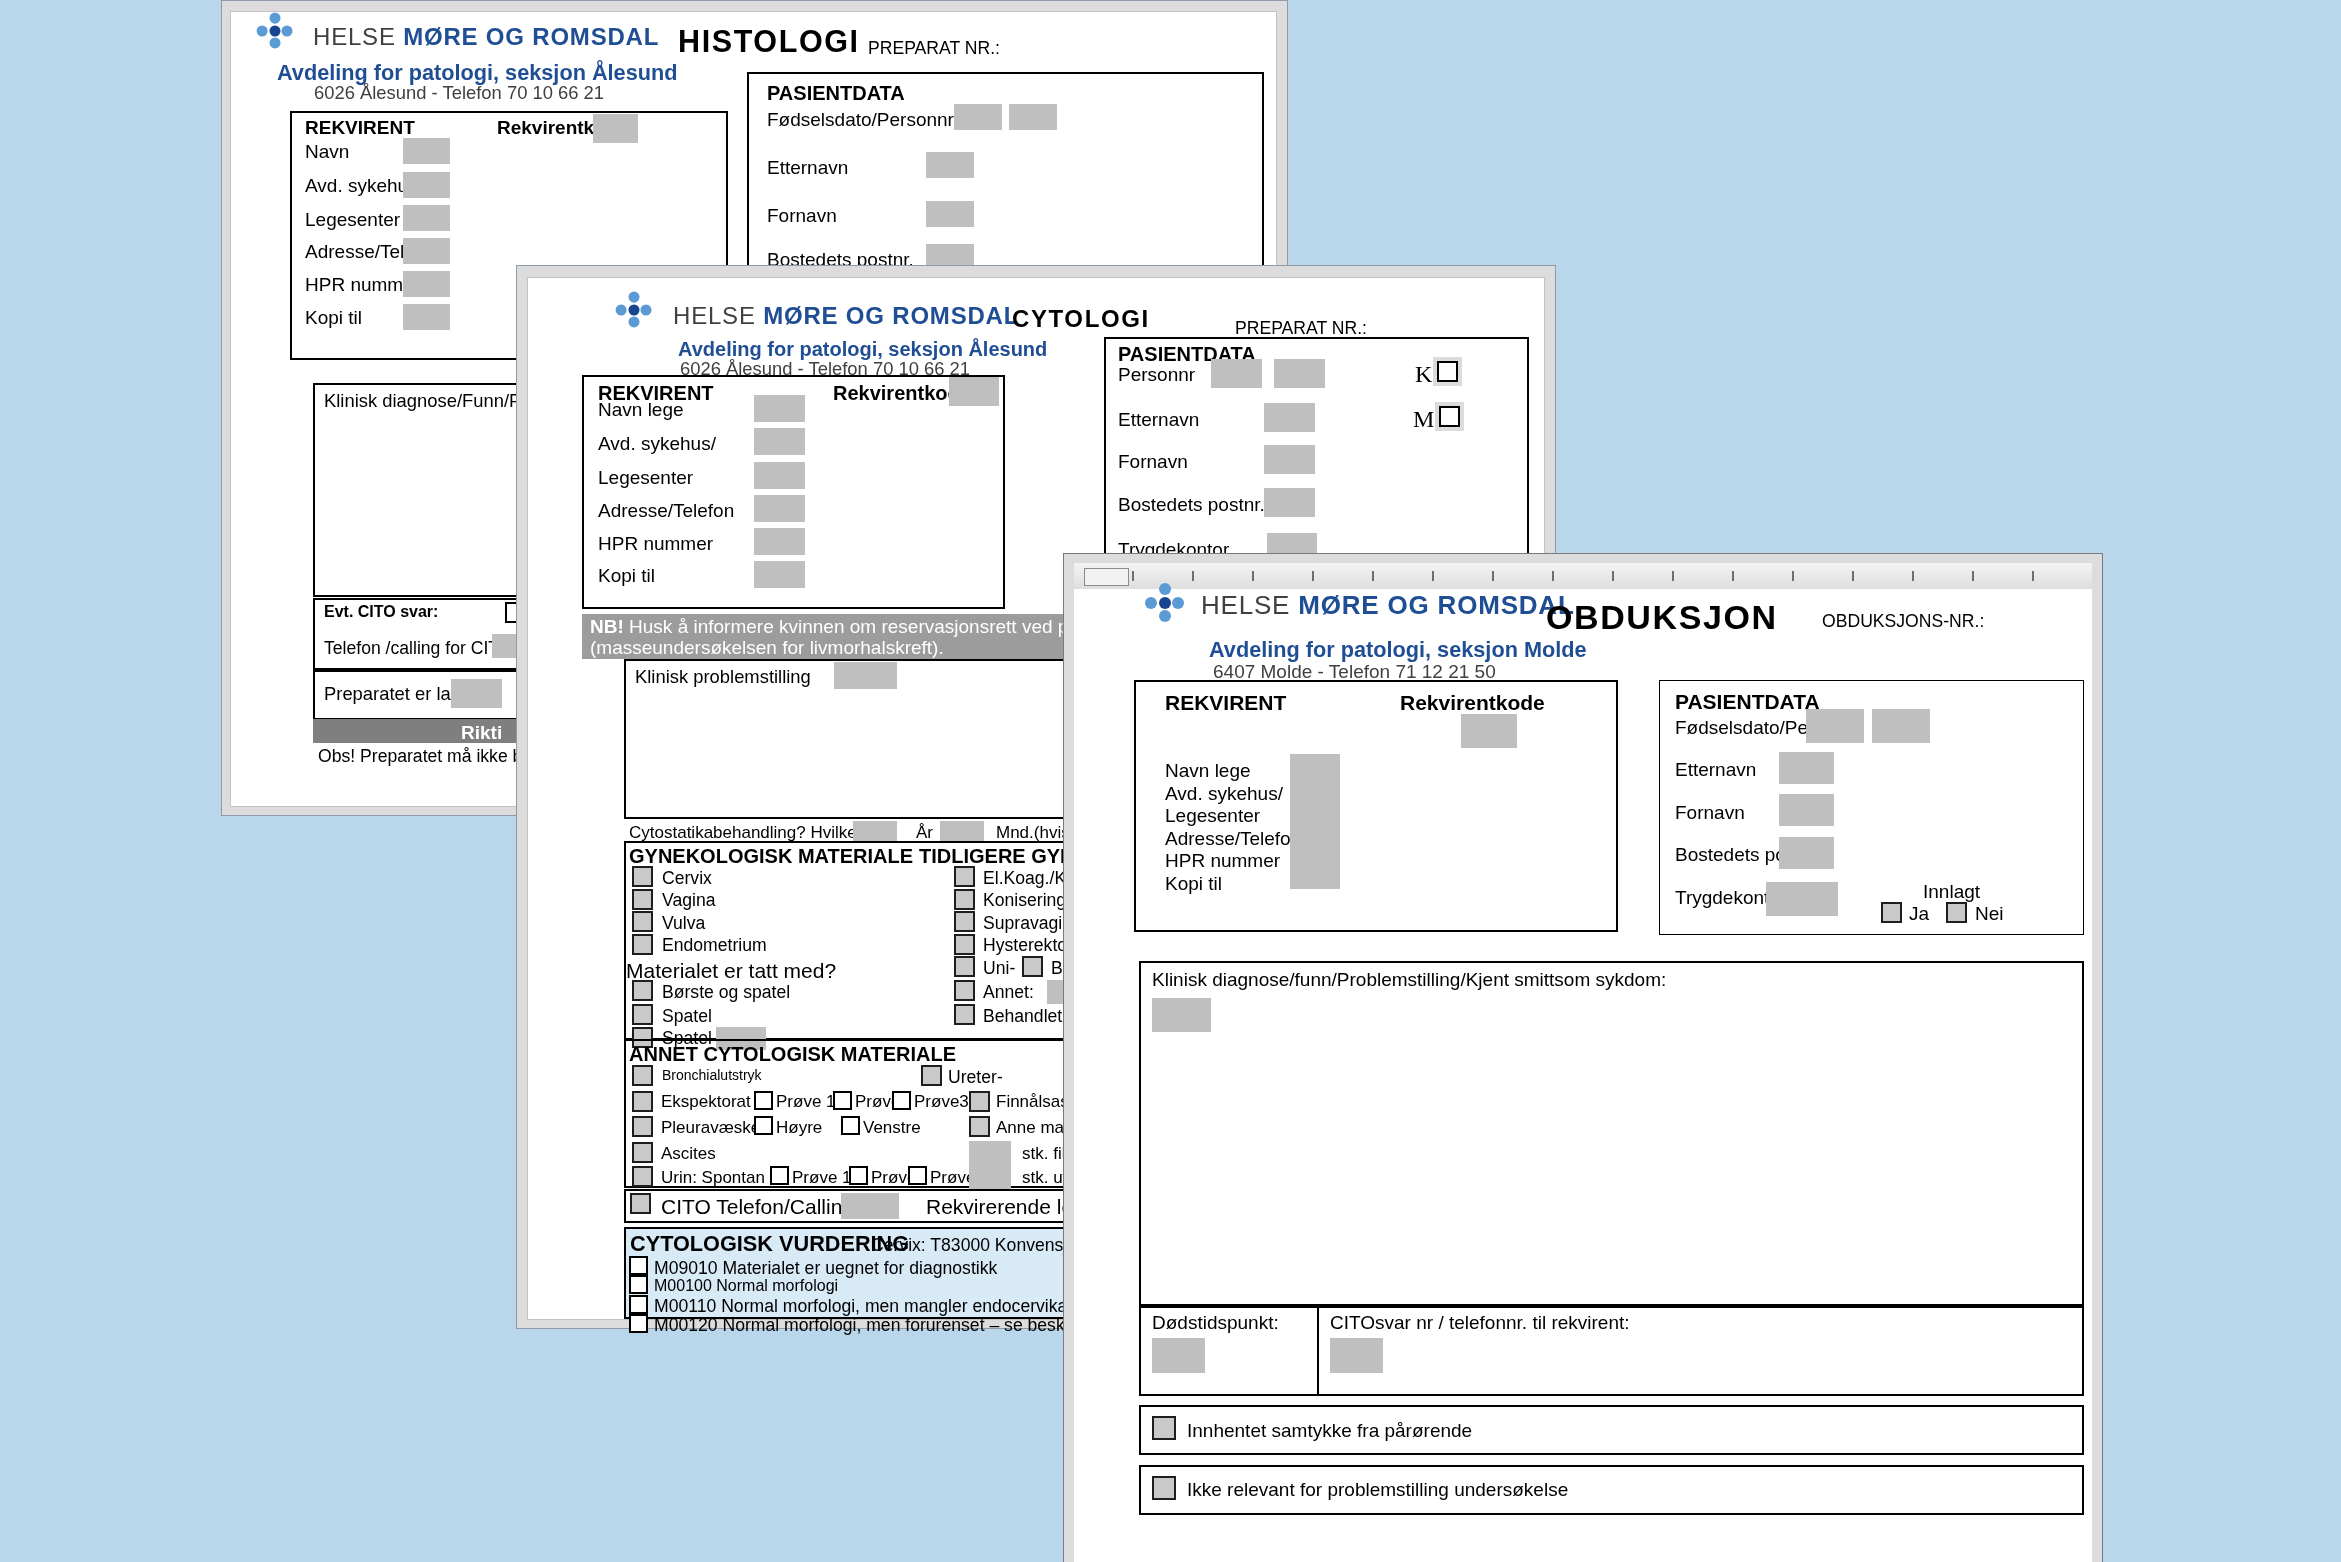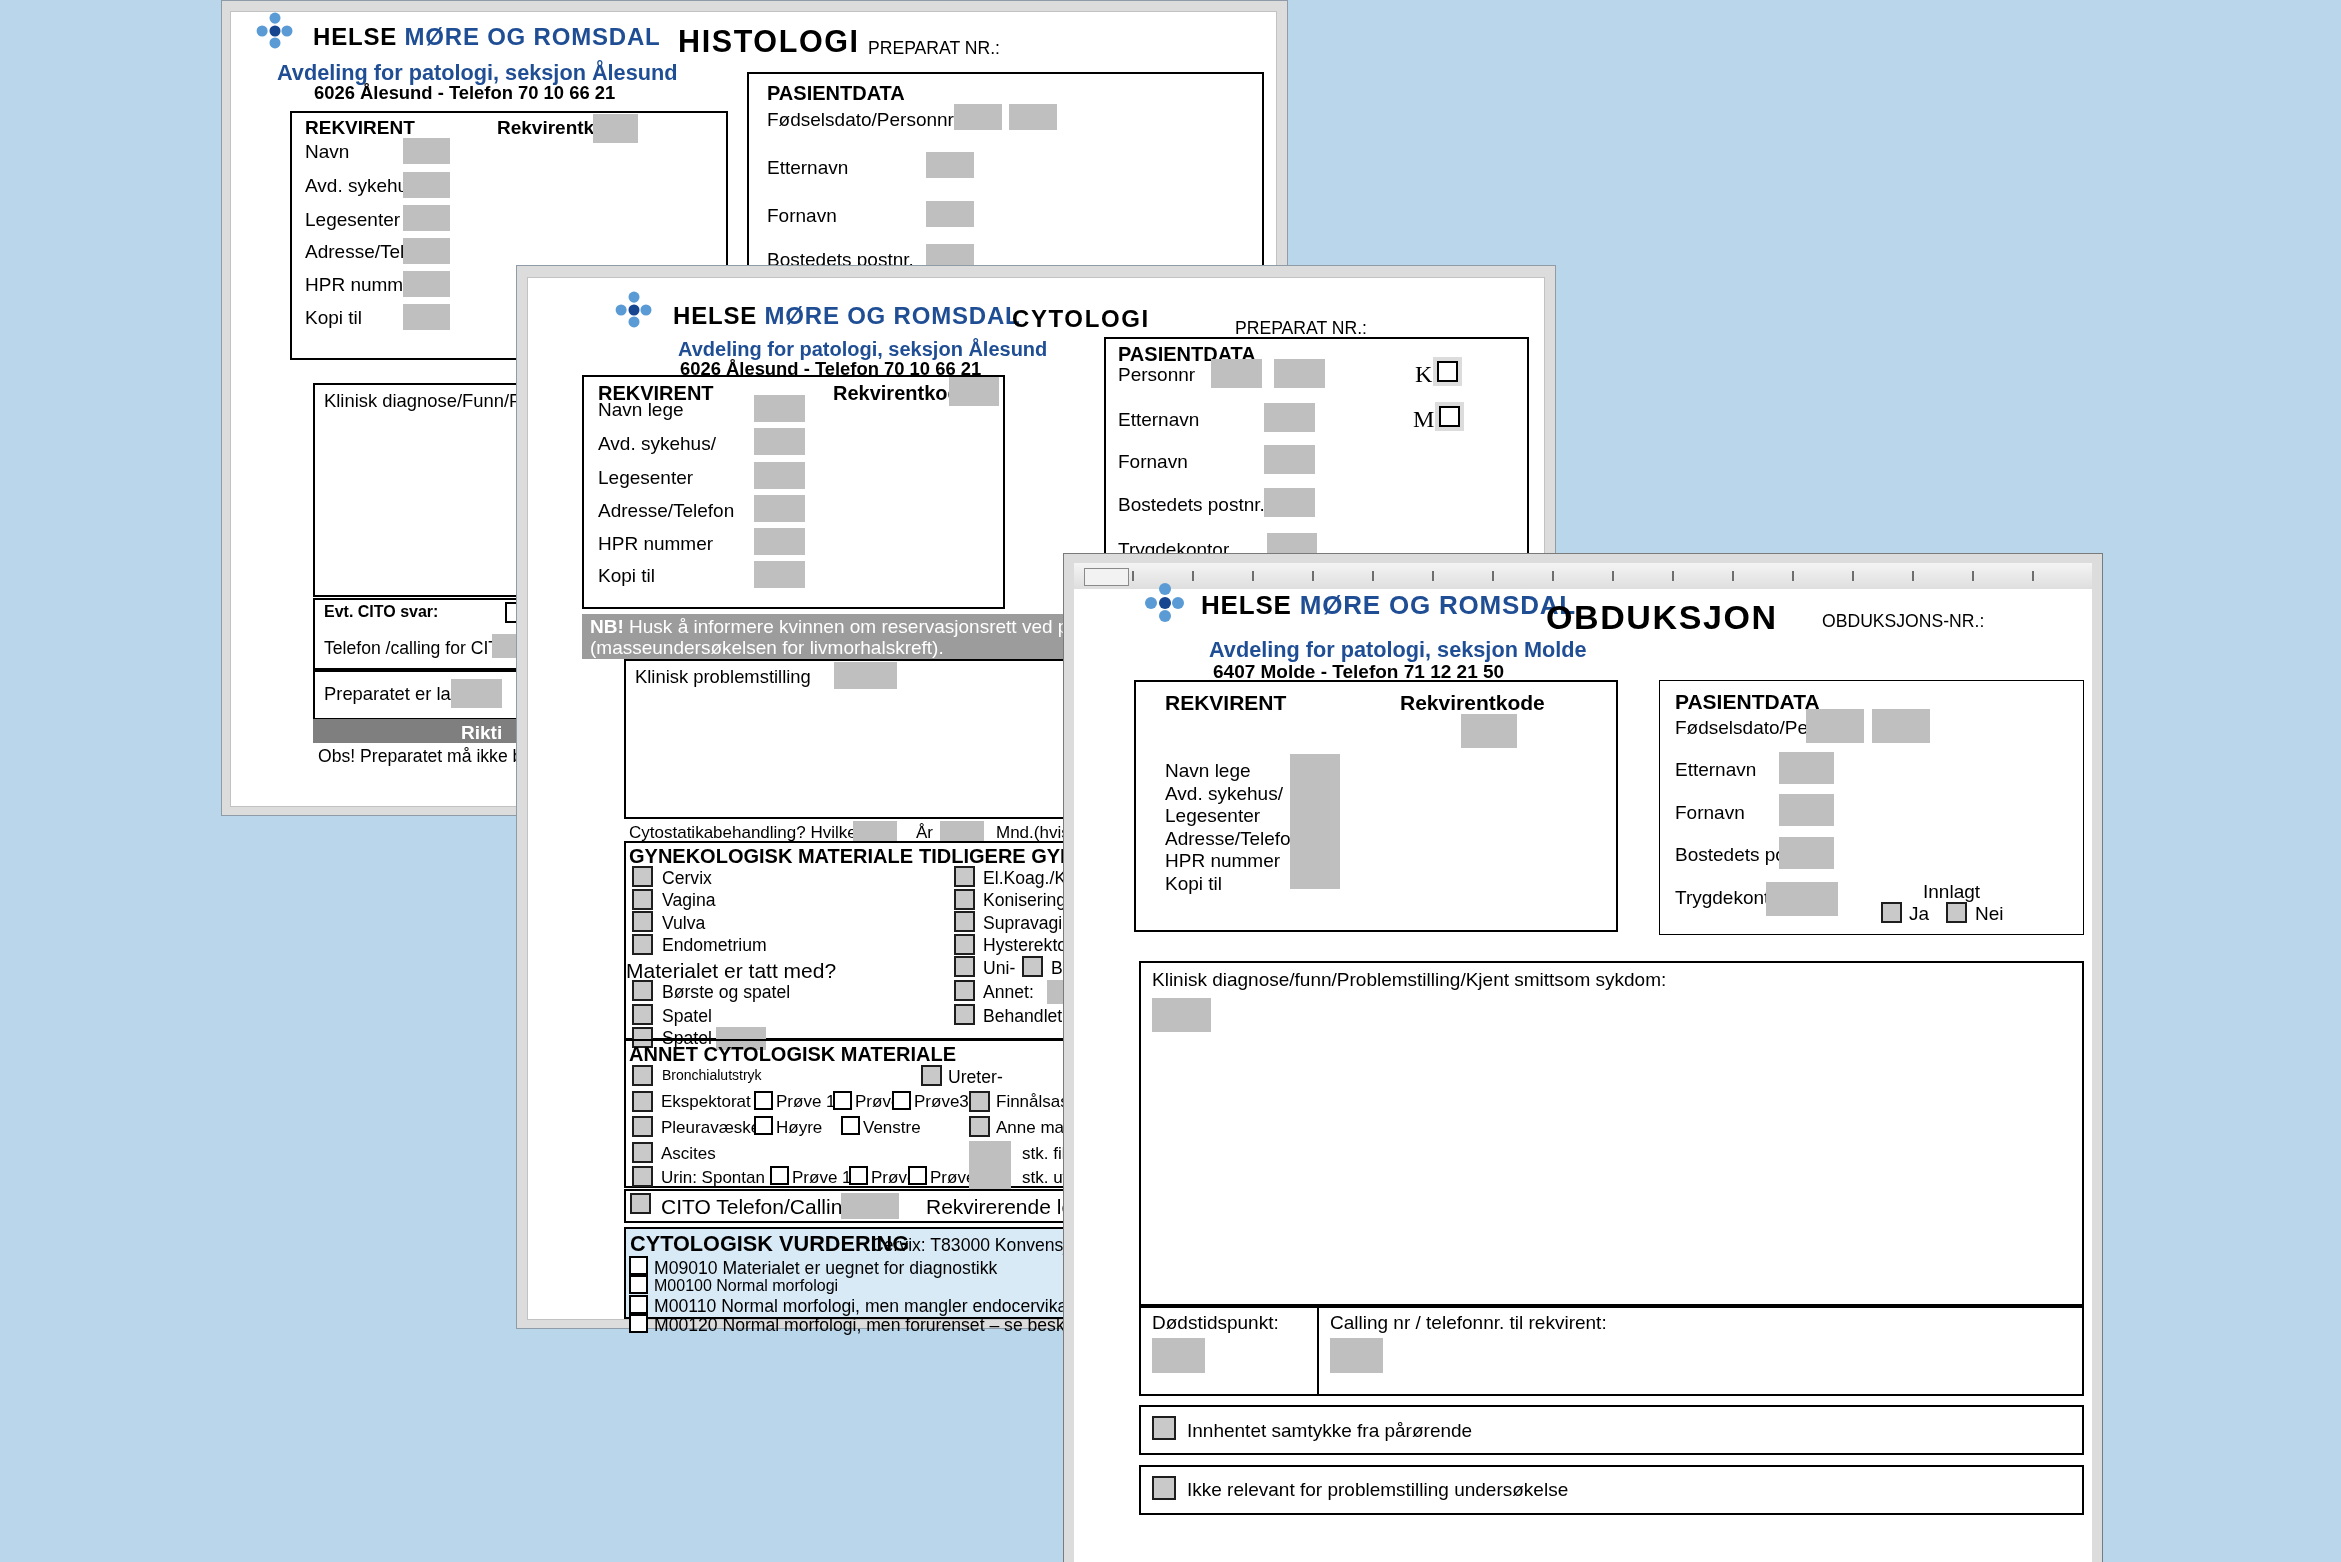--- a/index.html
+++ b/index.html
@@ -6,21 +6,21 @@
   body{width:2342px;height:1562px;position:relative;overflow:hidden;
        font-family:"Liberation Sans",sans-serif;background:#B9D6EB;}
   .layer{position:absolute;inset:0;}
   #layer-histologi{z-index:1}
   #layer-cytologi{z-index:2}
   #layer-obduksjon{z-index:3}
   .winframe{position:absolute;background:#DCDCDC;border:0.8px solid #8F9BA6;box-sizing:border-box;}
   .page{position:absolute;background:#FFFFFF;border:0.8px solid #C2C2C2;box-sizing:border-box;}
   .t{position:absolute;white-space:nowrap;font:19px/1.15 "Liberation Sans",sans-serif;color:#000;}
   .b{font-weight:bold;}
-  .blue1{color:#000000;font-weight:bold;}
+  .blue1{color:#404040;}
   .blue2{color:#1F4E94;font-weight:bold;}
   .fld{position:absolute;background:#BFBFBF;}
   .cb{position:absolute;width:21px;height:21px;border:2.4px solid #1E1E1E;background:#C9C9C9;box-sizing:border-box;}
   .cbw{background:#FFF;border-color:#000;}
   .box{position:absolute;border:2.4px solid #000;box-sizing:border-box;background:transparent;}
   .logo{position:absolute;width:40px;height:40px;}
   .logo i{position:absolute;width:12px;height:12px;border-radius:50%;background:#5B9BD5;}
   .logo .d1{left:13.6px;top:0;} .logo .d2{left:0;top:13.6px;}
   .logo .dc{left:13.6px;top:13.6px;background:#17458F;}
   .logo .d4{left:27px;top:13.6px;} .logo .d5{left:13.6px;top:27px;}
@@ -326,21 +326,21 @@
   <div class="t" style="left:1975px;top:903px">Nei</div>
 
   <div class="box" style="left:1139px;top:961px;width:945px;height:345px"></div>
   <div class="t" style="left:1152px;top:969px">Klinisk diagnose/funn/Problemstilling/Kjent smittsom sykdom:</div>
   <div class="fld" style="left:1152px;top:998px;width:59px;height:34px"></div>
 
   <div class="box" style="left:1139px;top:1306px;width:945px;height:90px"></div>
   <div style="position:absolute;left:1317px;top:1306px;width:2.4px;height:90px;background:#000"></div>
   <div class="t" style="left:1152px;top:1312px">Dødstidspunkt:</div>
   <div class="fld" style="left:1152px;top:1338px;width:53px;height:35px"></div>
-  <div class="t" style="left:1330px;top:1312px">Calling nr / telefonnr. til rekvirent:</div>
+  <div class="t" style="left:1330px;top:1312px">CITOsvar nr / telefonnr. til rekvirent:</div>
   <div class="fld" style="left:1330px;top:1338px;width:53px;height:35px"></div>
 
   <div class="box" style="left:1139px;top:1405px;width:945px;height:50px"></div>
   <div class="cb" style="left:1152px;top:1416px;width:24px;height:24px"></div>
   <div class="t" style="left:1187px;top:1420px">Innhentet samtykke fra pårørende</div>
 
   <div class="box" style="left:1139px;top:1465px;width:945px;height:50px"></div>
   <div class="cb" style="left:1152px;top:1476px;width:24px;height:24px"></div>
   <div class="t" style="left:1187px;top:1479px">Ikke relevant for problemstilling undersøkelse</div>
 </div>

